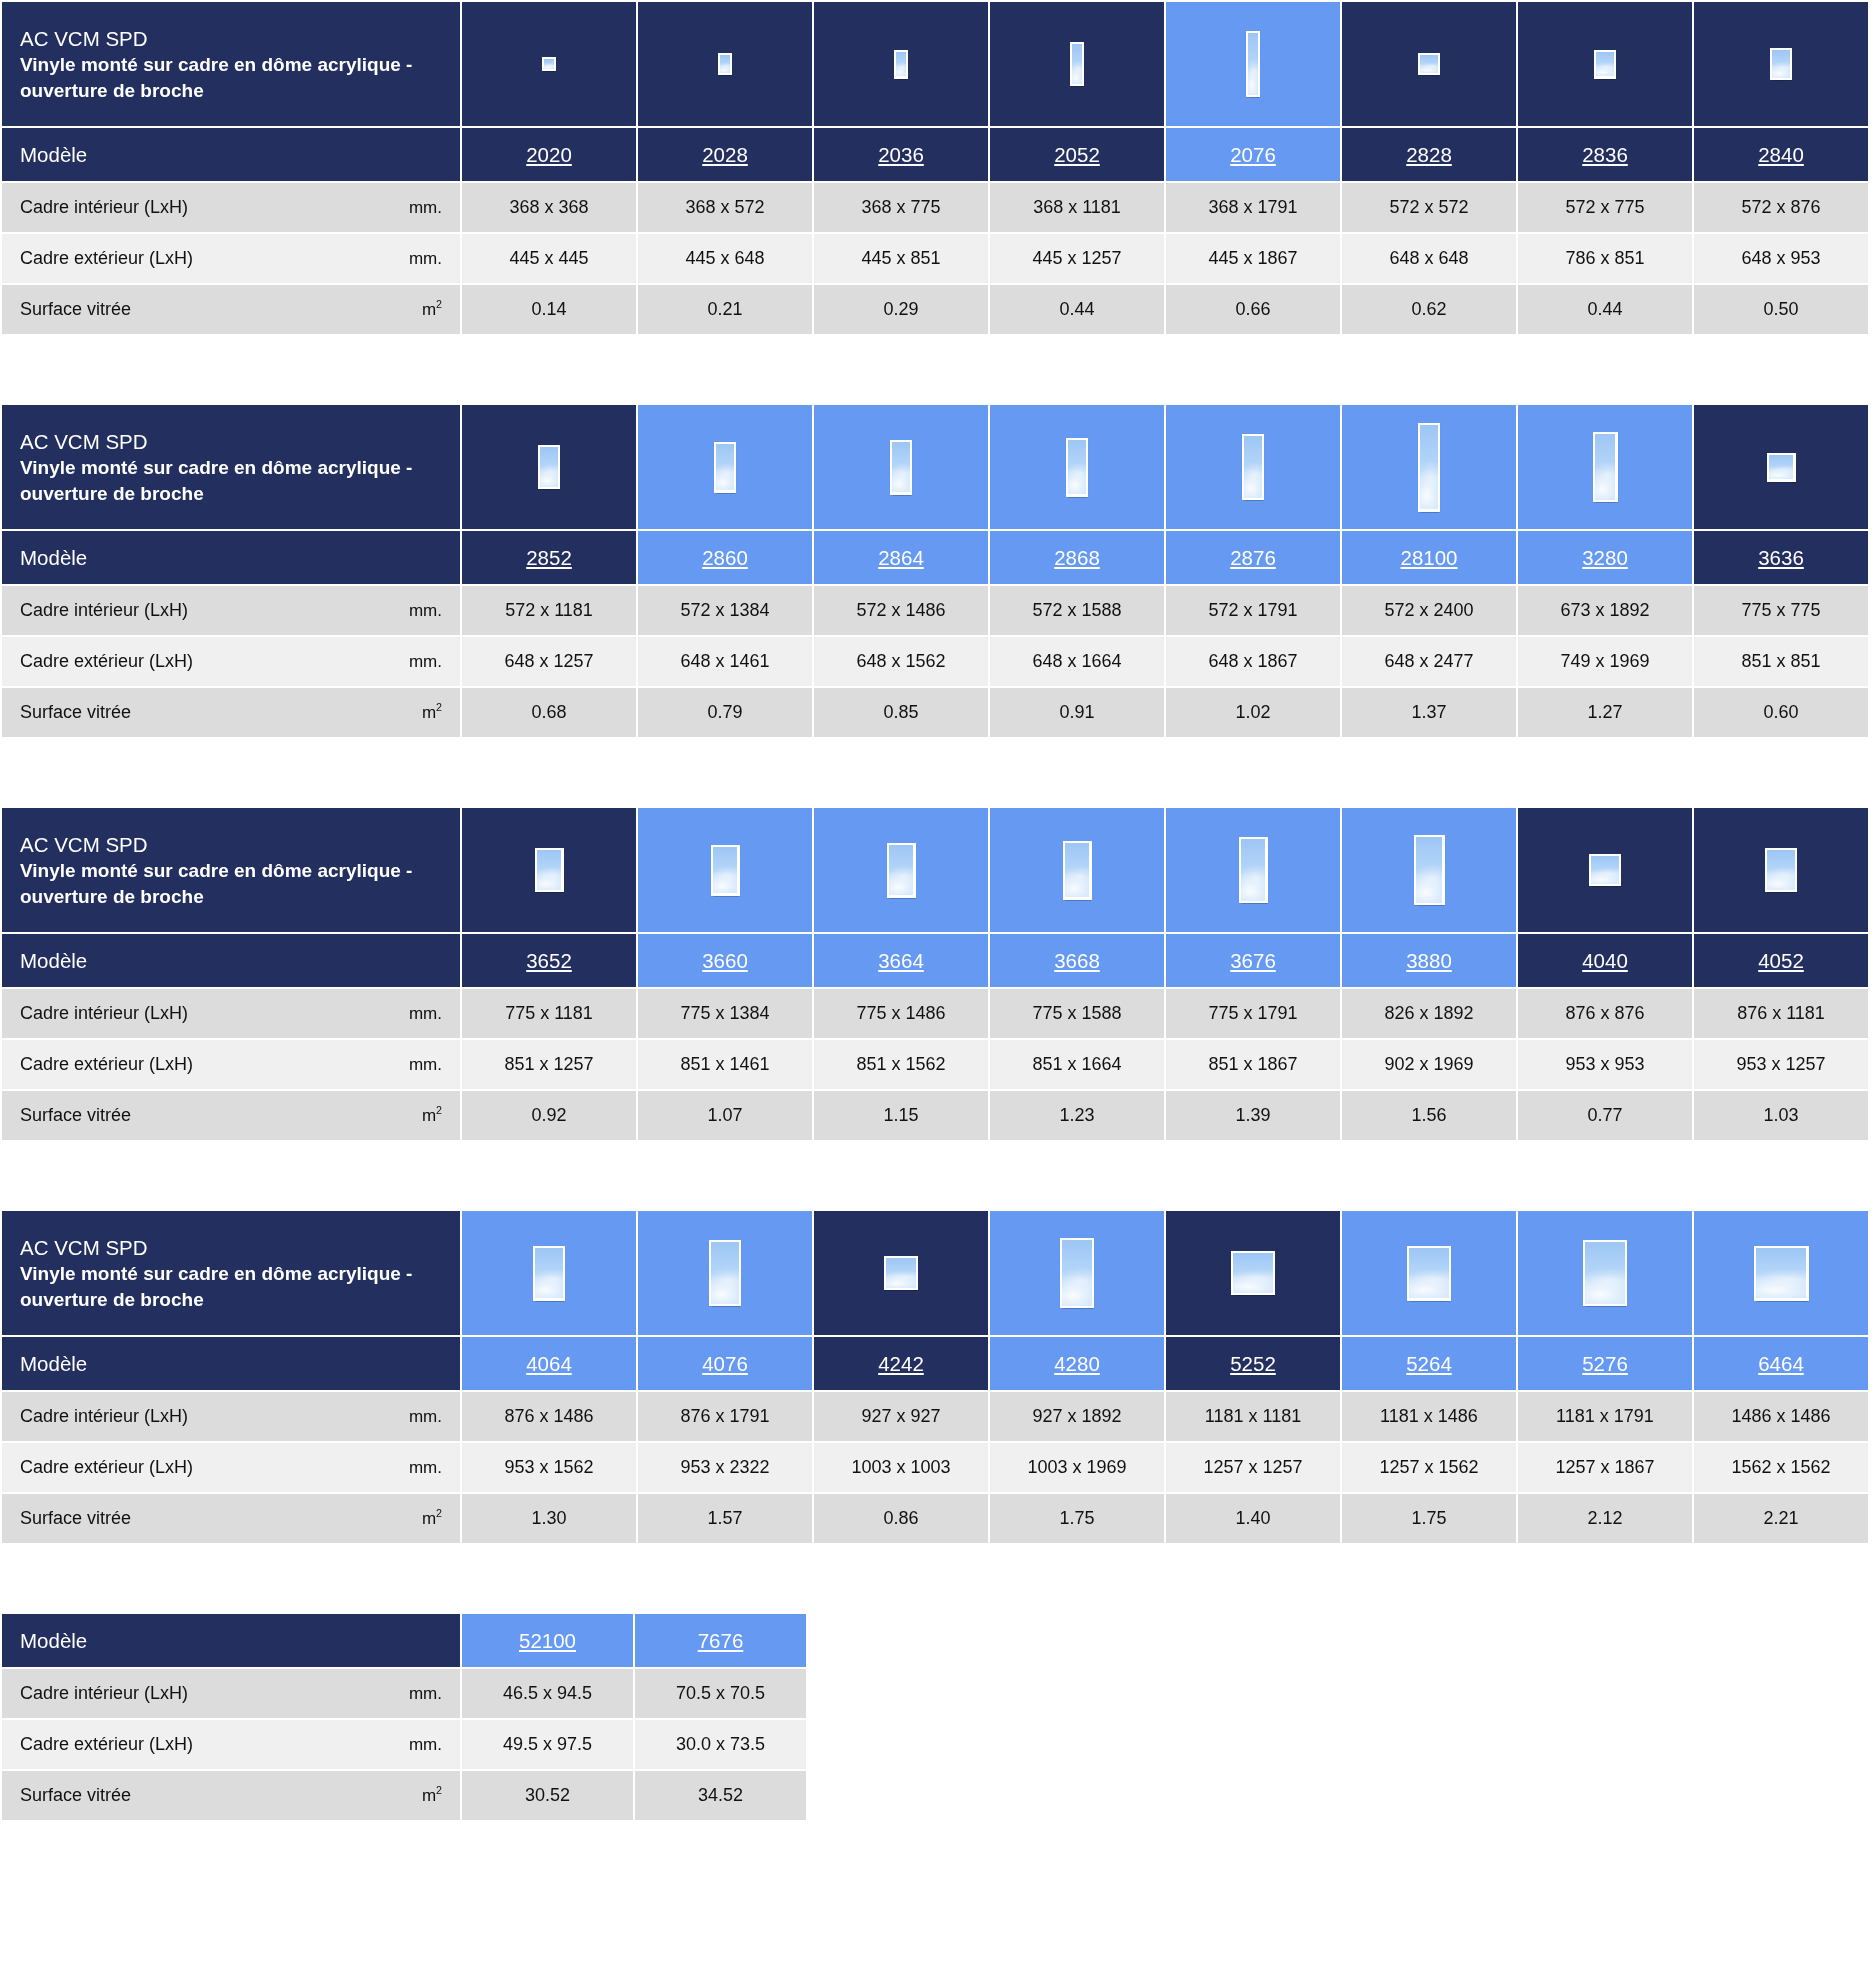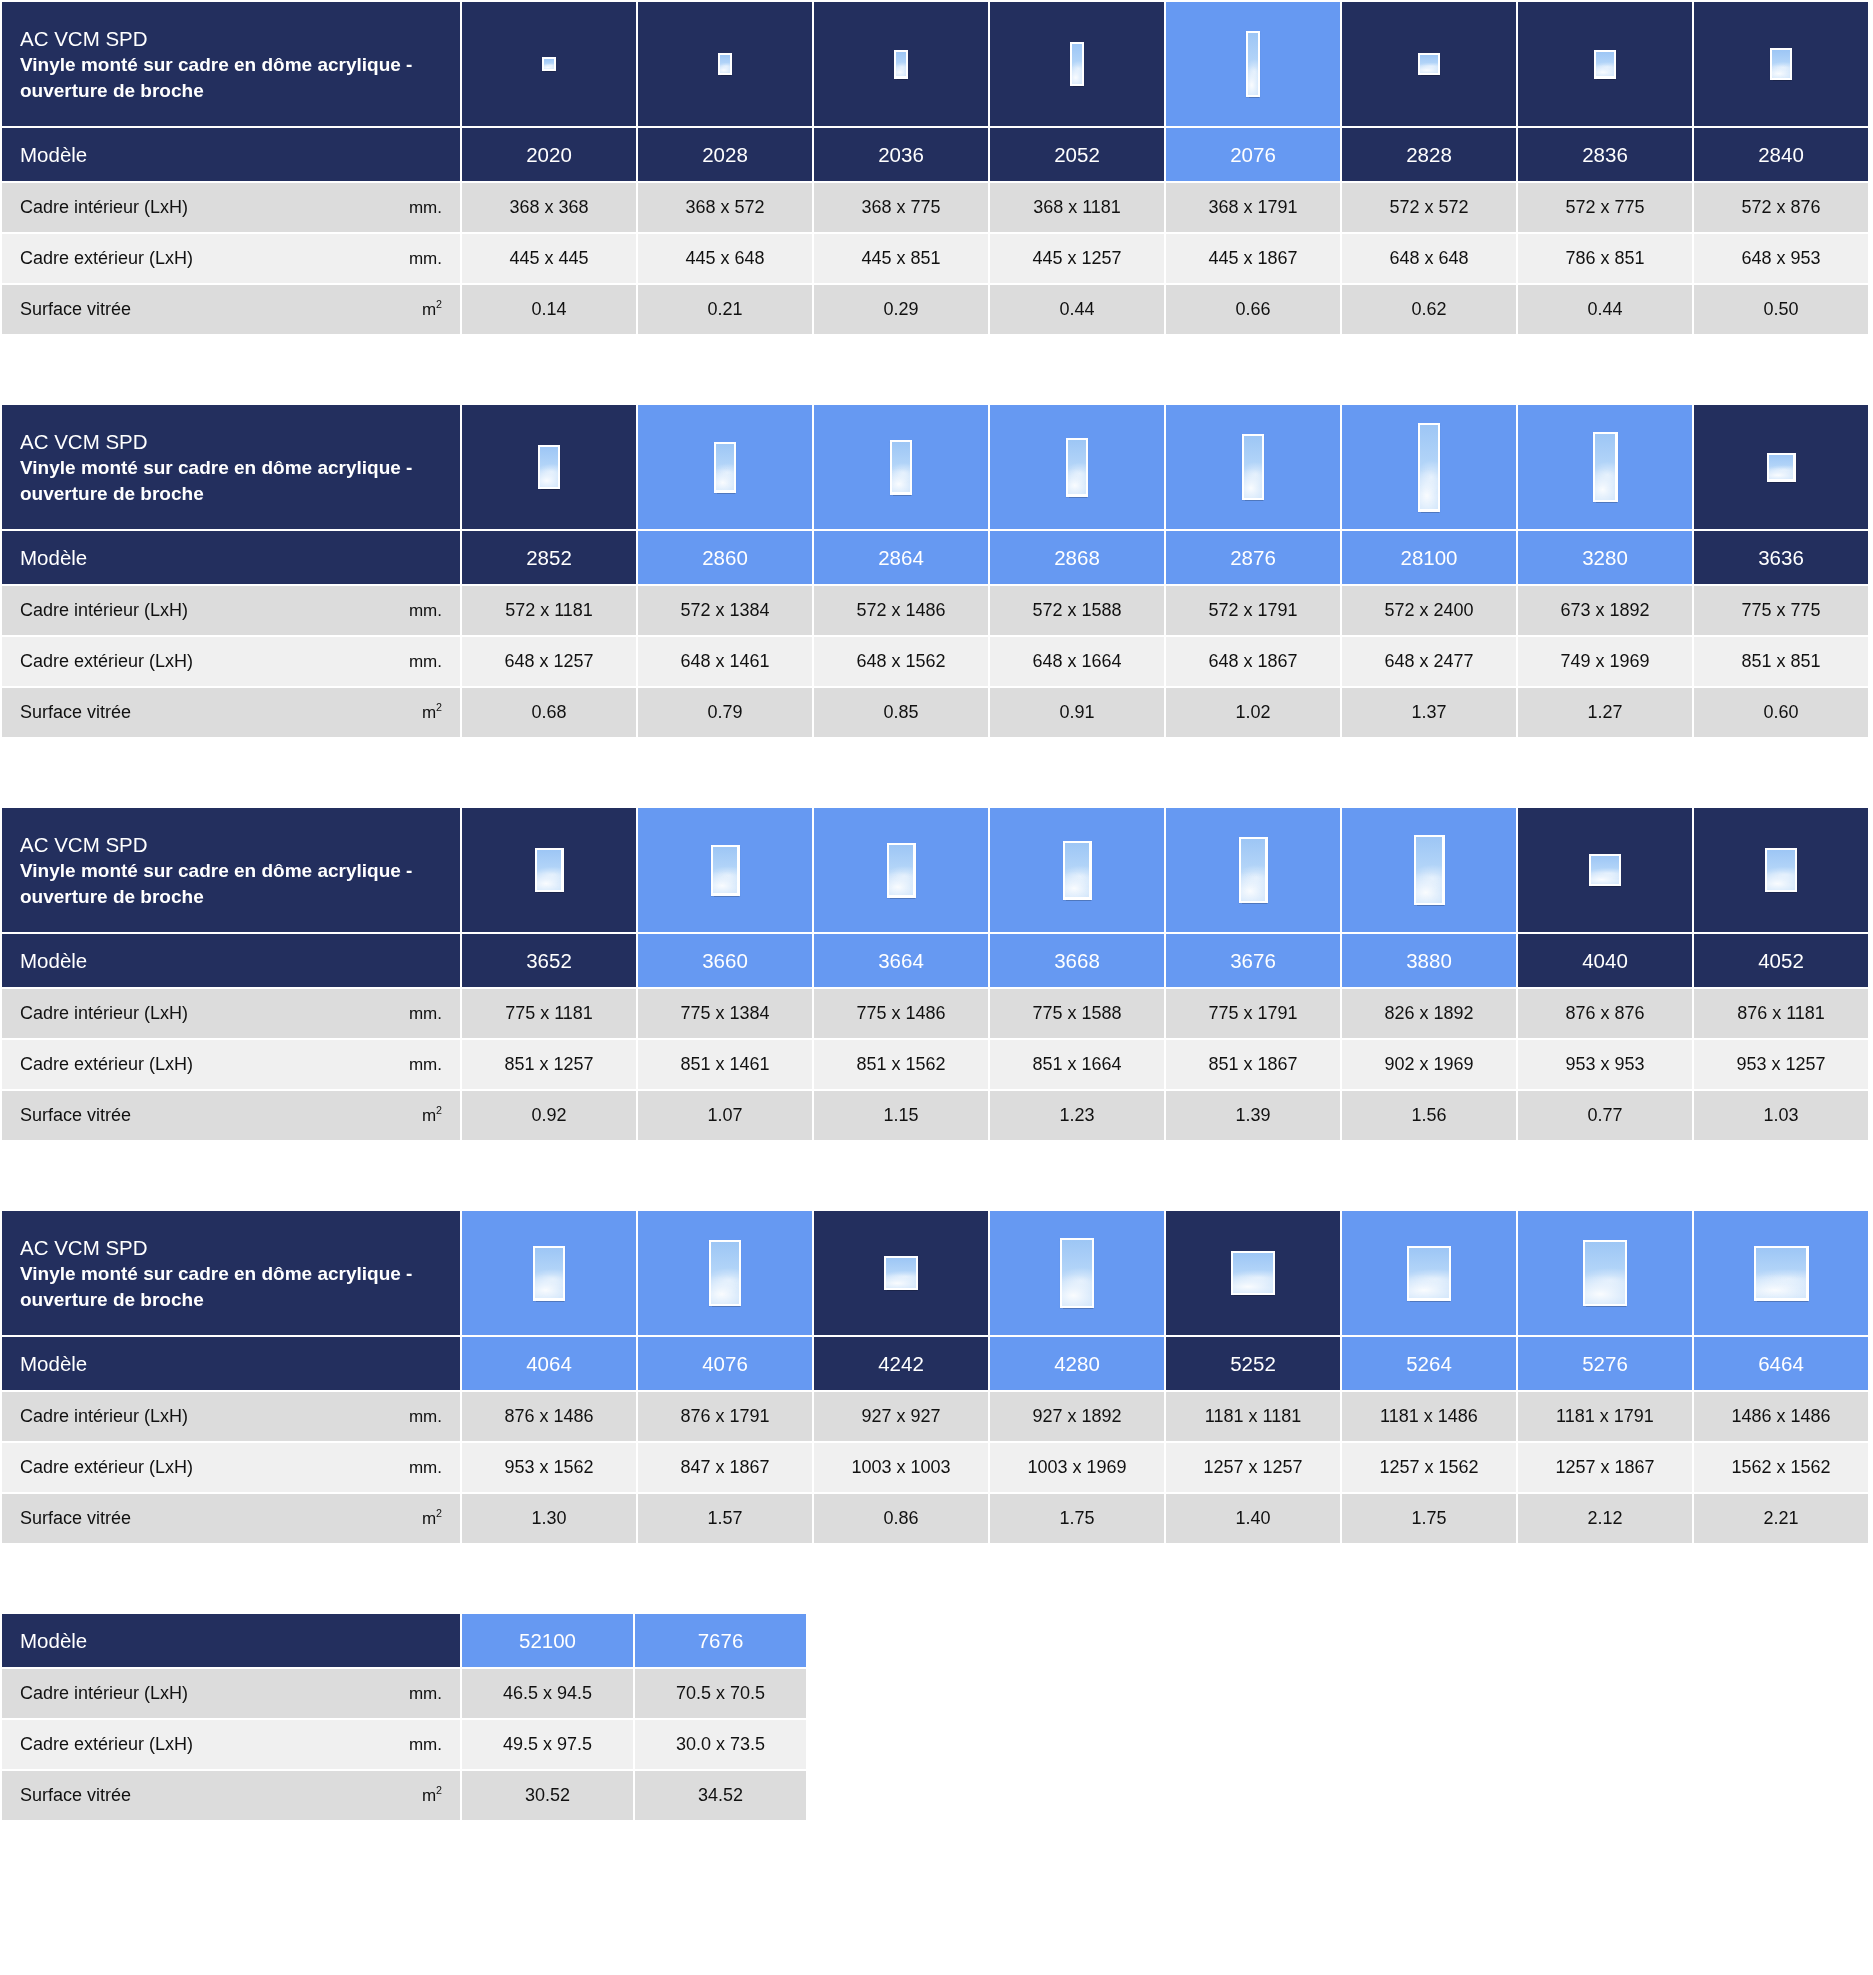--- a/index.html
+++ b/index.html
@@ -85,20 +85,21 @@
     height: 53px;
     vertical-align: middle;
     white-space: nowrap;
   }
   .model-cell {
     color: #ffffff;
     font-size: 20.5px;
     text-align: center;
     vertical-align: middle;
     height: 53px;
+    text-decoration: underline;
   }
   .model-cell.dark  { background: #232f5e; }
   .model-cell.light { background: #6699f2; }
 
   
   .data-row-a td { background: #dcdcdc; }
   .data-row-b td { background: #f0f0f0; }
 
   .data-label-cell {
     height: 49px;
@@ -647,21 +648,21 @@
           <td class="data-cell">1486 x 1486</td>
         </tr>
         <tr class="data-row-b">
           <td class="data-label-cell">
             <div class="dl-inner">
               <span class="dl-text">Cadre extérieur (LxH)</span>
               <span class="dl-unit">mm.</span>
             </div>
           </td>
           <td class="data-cell">953 x 1562</td>
-          <td class="data-cell">847 x 1867</td>
+          <td class="data-cell">953 x 2322</td>
           <td class="data-cell">1003 x 1003</td>
           <td class="data-cell">1003 x 1969</td>
           <td class="data-cell">1257 x 1257</td>
           <td class="data-cell">1257 x 1562</td>
           <td class="data-cell">1257 x 1867</td>
           <td class="data-cell">1562 x 1562</td>
         </tr>
         <tr class="data-row-a">
           <td class="data-label-cell">
             <div class="dl-inner">

